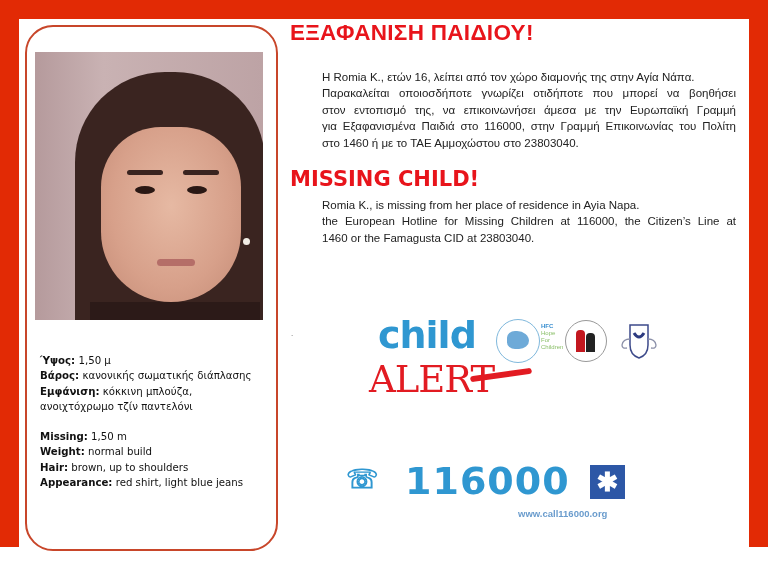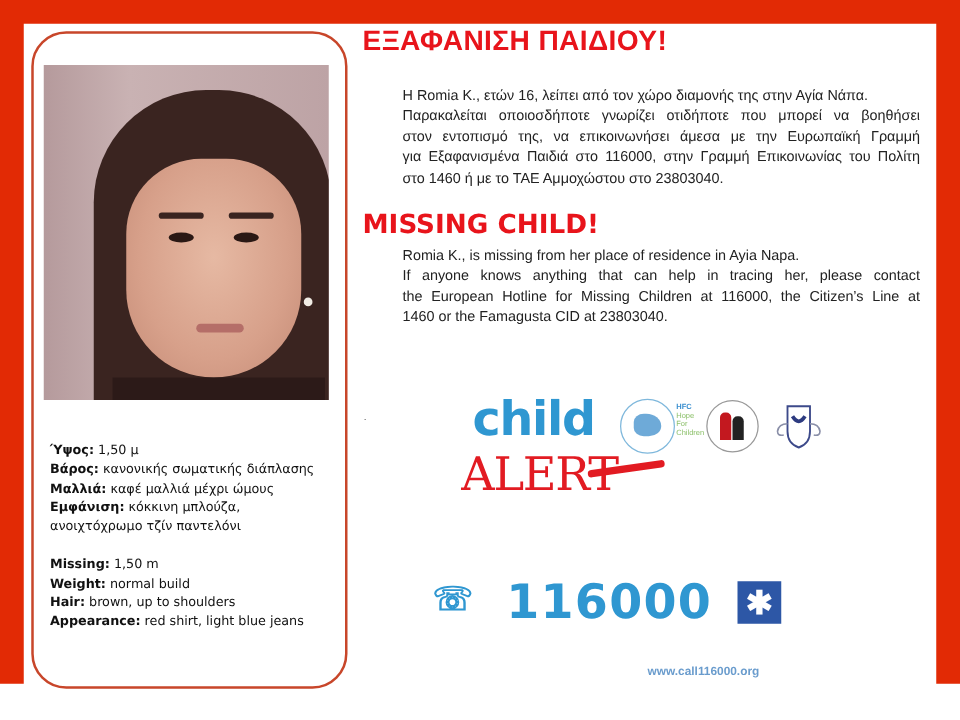--- a/index.html
+++ b/index.html
@@ -47,21 +47,21 @@
   .hfc .g { color:#8cc06a; font-weight:normal; }
   .logo-fam { left:565px; top:320px; width:40px; height:40px; border:1.5px solid #999; }
   .logo-fam .p1 { position:absolute; left:10px; top:9px; width:9px; height:22px; background:#c3181f; border-radius:4px 4px 0 0; }
   .logo-fam .p2 { position:absolute; left:20px; top:12px; width:9px; height:19px; background:#222; border-radius:4px 4px 0 0; }
   .logo-police { position:absolute; left:619px; top:321px; width:40px; height:40px; }
   .phone-icon { position:absolute; left:346px; top:464px; font-size:26px; color:#2f97d1; font-weight:bold; }
   .hotline { position:absolute; left:376px; top:459px; font-family:"DejaVu Sans", sans-serif; font-weight:bold;
              font-size:38px; color:#2f97d1; letter-spacing:1px;margin-left:29px; }
   .puzzle { position:absolute; left:590px; top:465px; width:35px; height:34px; background:#2d57a6; color:#fff;
             font-size:26px; line-height:34px; text-align:center; font-weight:bold; }
-  .url { position:absolute; left:518px; top:508px; font-size:9.5px; color:#6a9ccd; font-weight:bold;margin-top:24px; }
+  .url { position:absolute; left:518px; top:508px; font-size:9.5px; color:#6a9ccd; font-weight:bold; }
 </style>
 </head>
 <body>
 
 <div class="frame"></div>
 <div class="inner"></div>
 
 <div class="profile-card"></div>
 
 <div class="photo" title="Photo of missing child Romia K.">
@@ -72,21 +72,20 @@
   <div class="eye" style="left:100px"></div>
   <div class="eye" style="left:152px"></div>
   <div class="mouth"></div>
   <div class="earring"></div>
   <div class="shirt"></div>
 </div>
 
 <div class="desc">
   <div><b>Ύψος:</b><span> 1,50 μ</span></div>
   <div><b>Βάρος:</b><span> κανονικής σωματικής διάπλασης</span></div>
-  <div><b>Μαλλιά:</b><span> καφέ μαλλιά μέχρι ώμους</span></div>
   <div><b>Εμφάνιση:</b><span> κόκκινη μπλούζα,</span></div>
   <div>ανοιχτόχρωμο τζίν παντελόνι</div>
   <div class="gap"></div>
   <div><b>Missing:</b><span> 1,50 m</span></div>
   <div><b>Weight:</b><span> normal build</span></div>
   <div><b>Hair:</b><span> brown, up to shoulders</span></div>
   <div><b>Appearance:</b><span> red shirt, light blue jeans</span></div>
 </div>
 
 <div class="h-gr">ΕΞΑΦΑΝΙΣΗ ΠΑΙΔΙΟΥ!</div>
@@ -94,21 +93,20 @@
   <span class="p-line">Η Romia K., ετών 16, λείπει από τον χώρο διαμονής της στην Αγία Νάπα.</span>
   <span class="p-line just">Παρακαλείται οποιοσδήποτε γνωρίζει οτιδήποτε που μπορεί να βοηθήσει</span>
   <span class="p-line just">στον εντοπισμό της, να επικοινωνήσει άμεσα με την Ευρωπαϊκή Γραμμή</span>
   <span class="p-line just">για Εξαφανισμένα Παιδιά στο 116000, στην Γραμμή Επικοινωνίας του Πολίτη</span>
   <span class="p-line">στο 1460 ή με το ΤΑΕ Αμμοχώστου στο 23803040.</span>
 </div>
 
 <div class="h-en">MISSING CHILD!</div>
 <div class="p p-en">
   <span class="p-line">Romia K., is missing from her place of residence in Ayia Napa.</span>
-  <span class="p-line just">If anyone knows anything that can help in tracing her, please contact</span>
   <span class="p-line just">the European Hotline for Missing Children at 116000, the Citizen’s Line at</span>
   <span class="p-line">1460 or the Famagusta CID  at 23803040.</span>
 </div>
 
 <div class="dot">.</div>
 
 <div class="child-word">child</div>
 <div class="alert-word">ALERT</div>
 <div class="alert-swash"></div>
 

